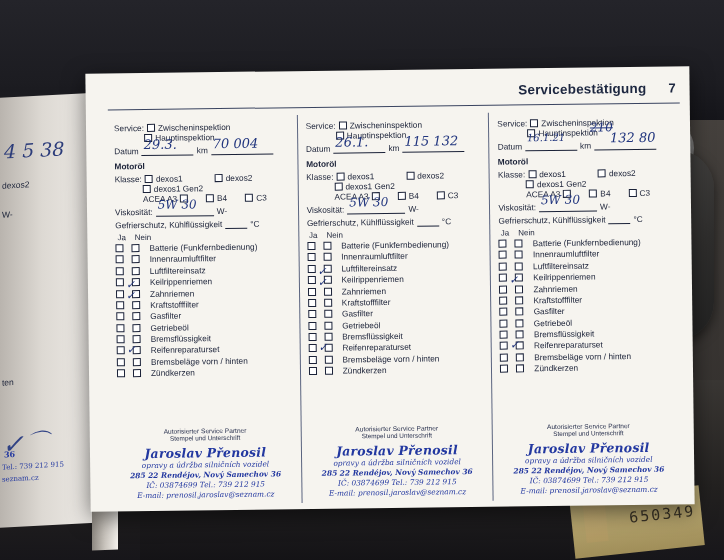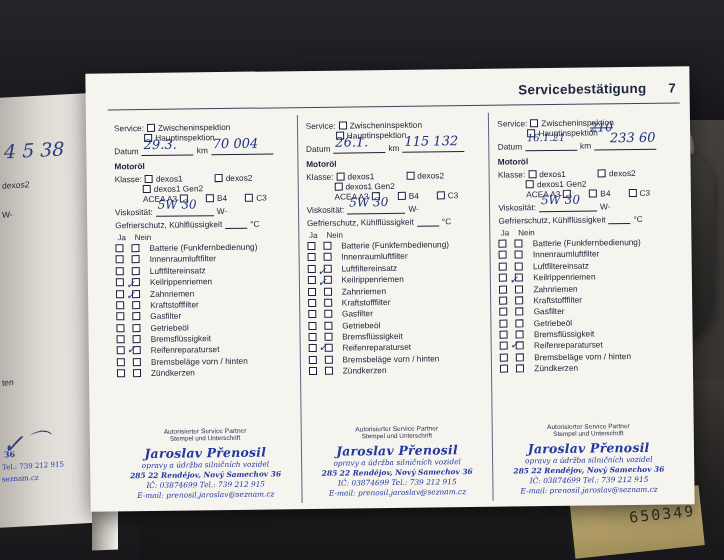--- a/index.html
+++ b/index.html
@@ -450,21 +450,21 @@
             </div>
 
           <div class="row mt3" style="align-items:flex-end;">
             <span class="lbl">Datum</span>
             <span class="ul" style="width:52px;position:relative;">
               <span class="hand" style="position:absolute;left:2px;top:-9px;font-size:10px;">16.1.21</span>
             </span>
             <span class="lbl">km</span>
             <span class="ul" style="width:62px;position:relative;">
               <span class="hand" style="position:absolute;left:-4px;top:-20px;font-size:12px;text-decoration:line-through;">210</span>
-              <span class="hand" style="position:absolute;left:16px;top:-10px;font-size:13px;">233 60</span>
+              <span class="hand" style="position:absolute;left:16px;top:-10px;font-size:13px;">132 80</span>
             </span>
           </div>
 
           <div class="line bold mt5">Motoröl</div>
 
           <div class="row mt2">
               <span class="lbl">Klasse:</span>
             <span class="cb"></span>
               <span class="lbl">dexos1</span>
             <span style="width:26px"></span>

